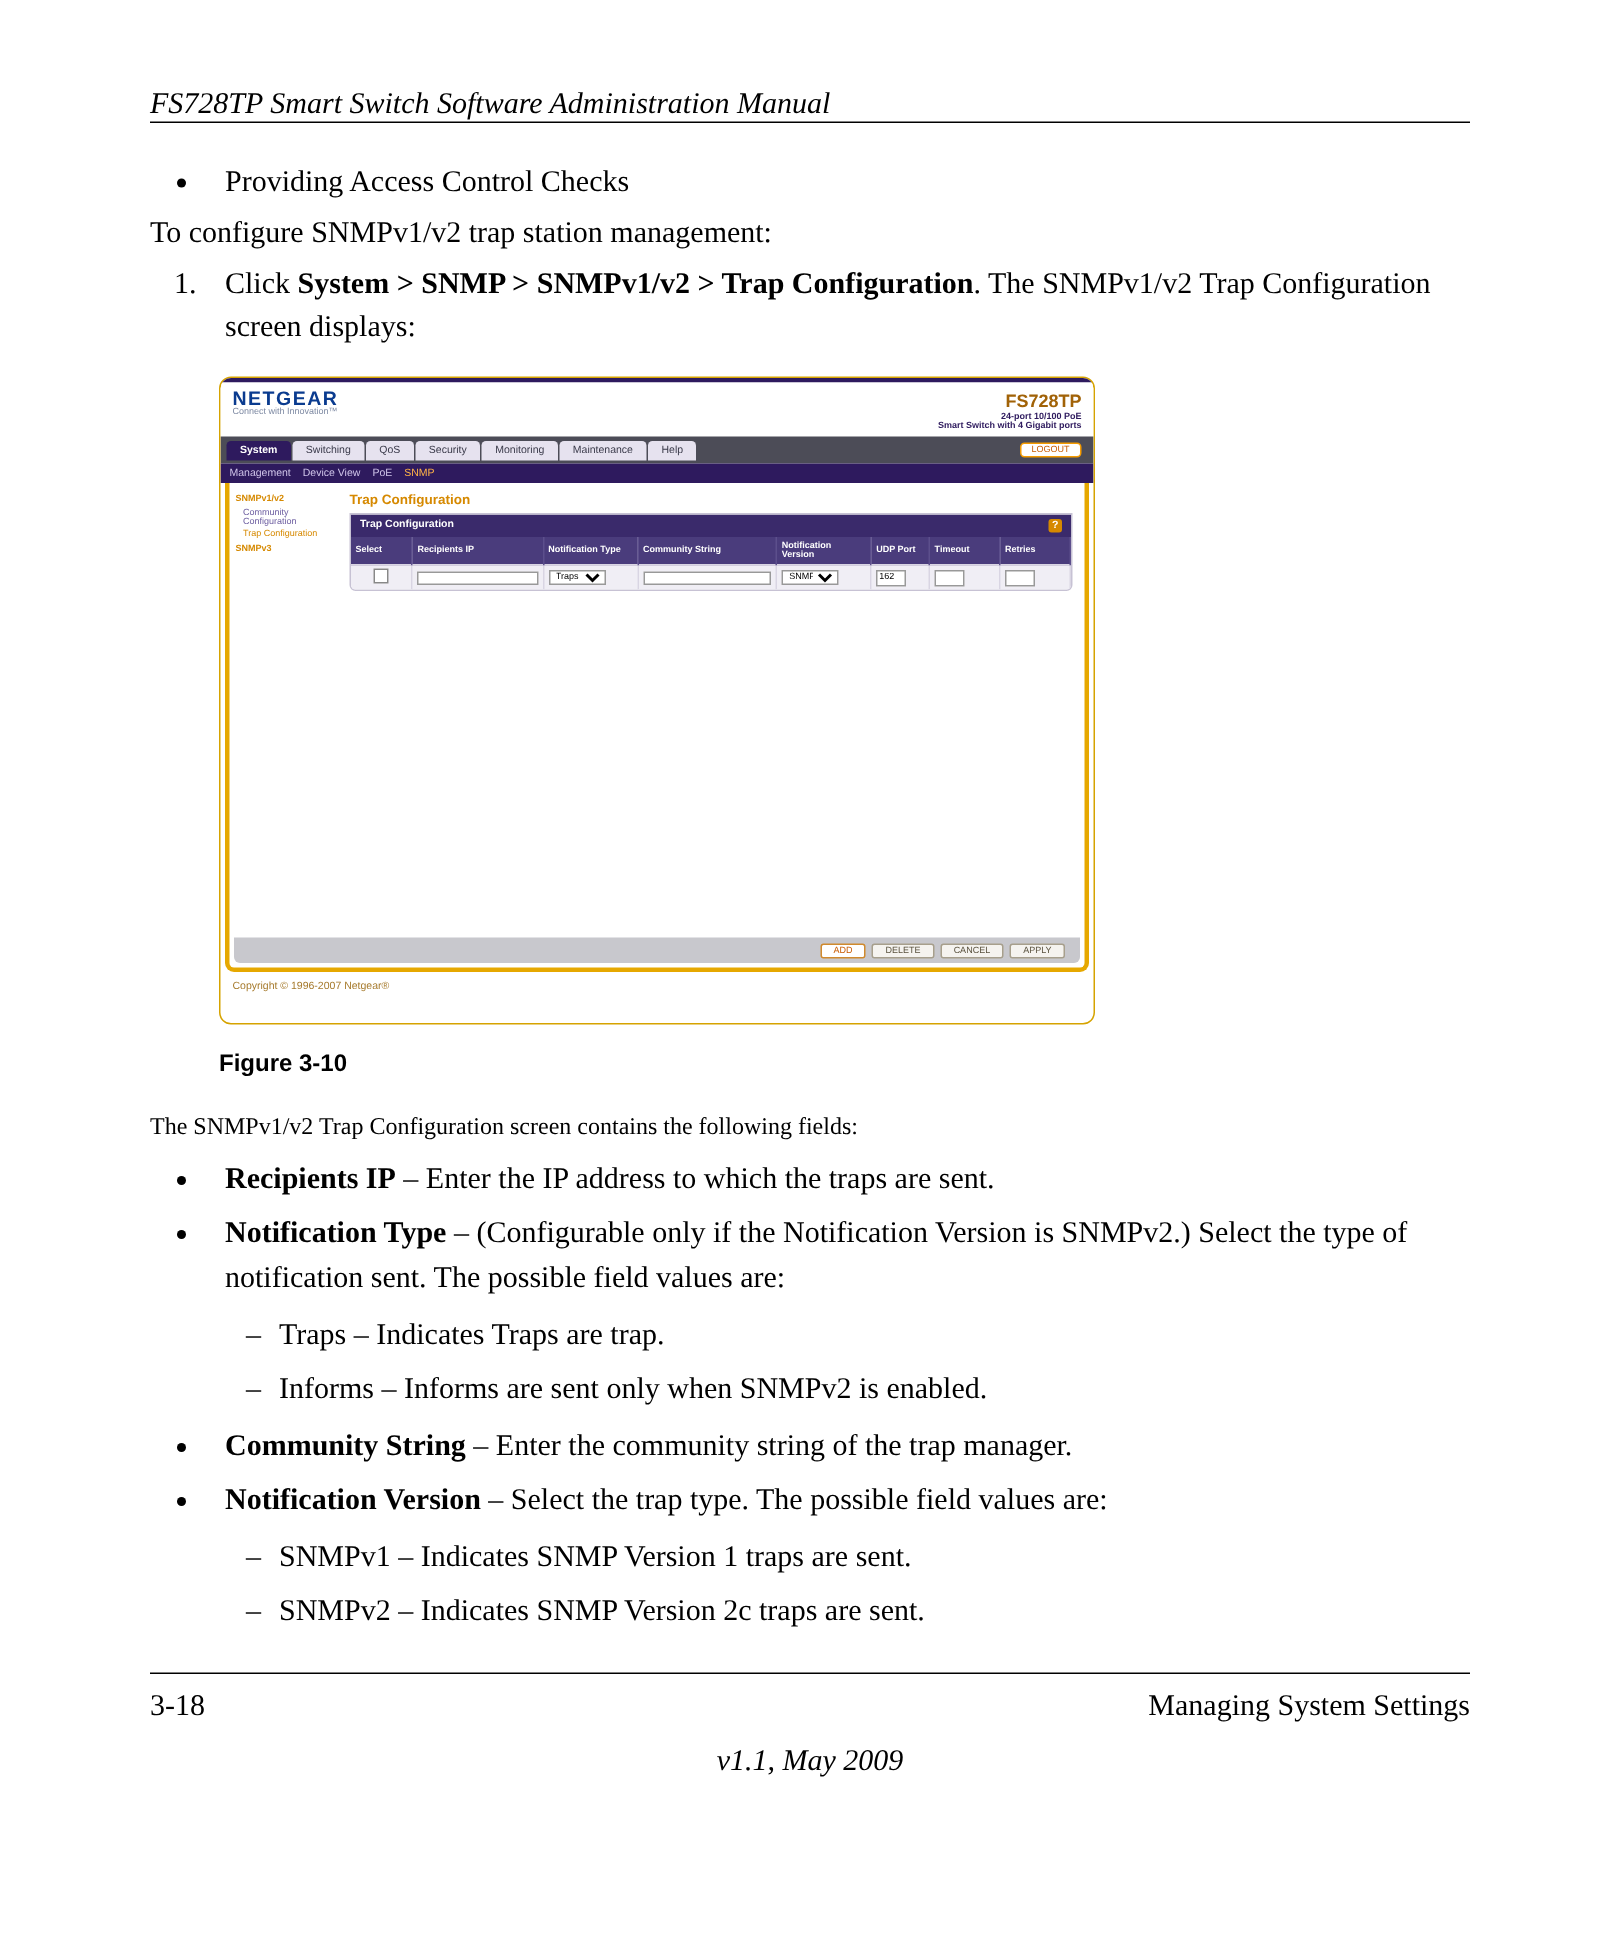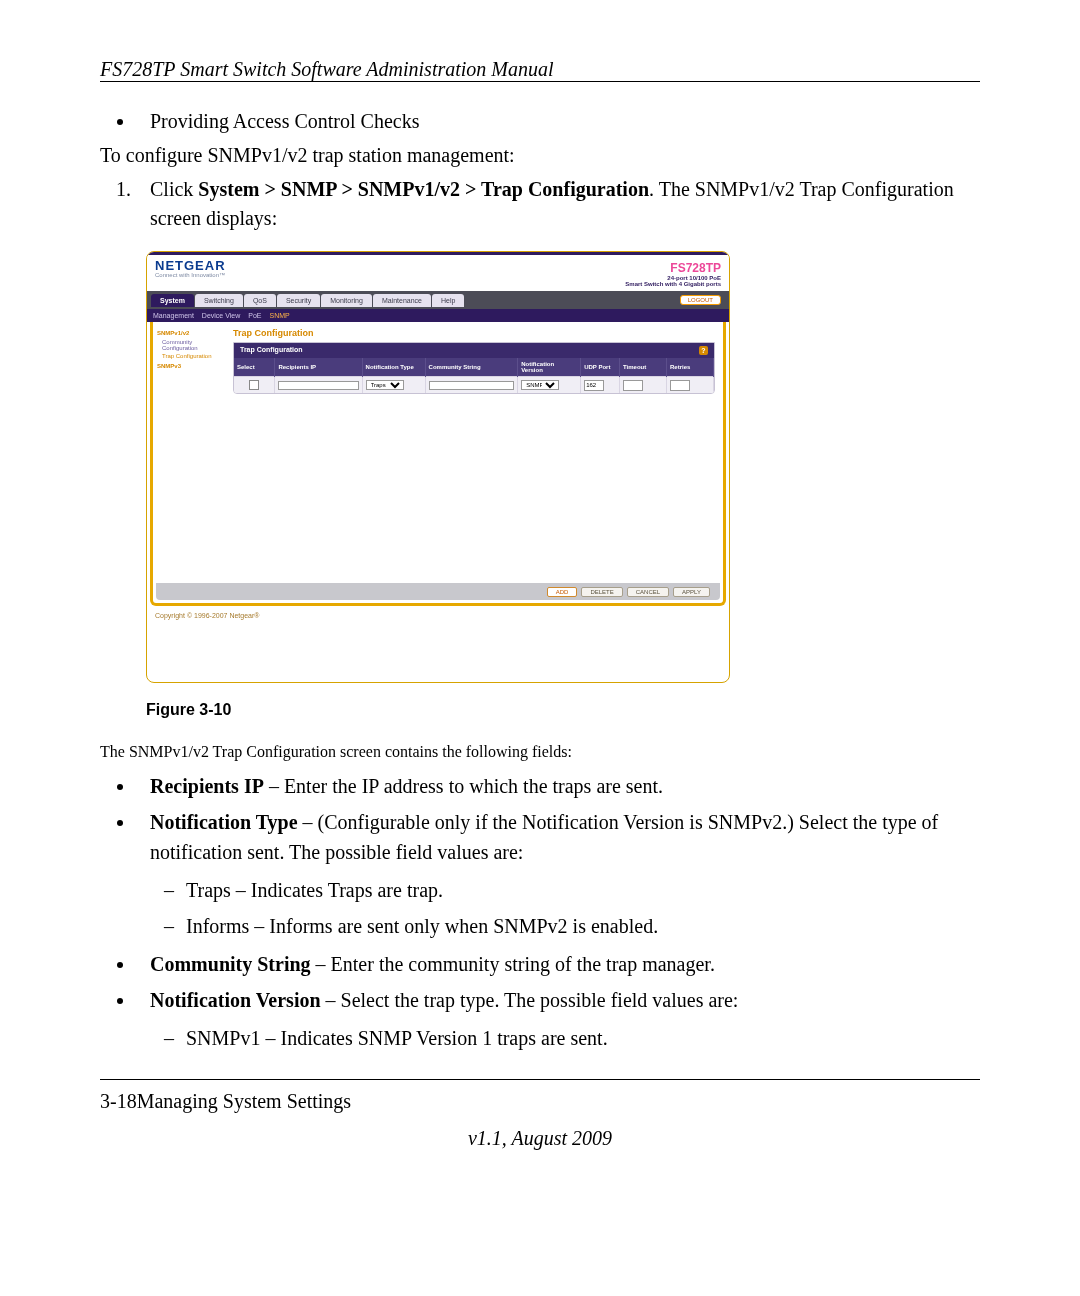--- a/index.html
+++ b/index.html
@@ -37,21 +37,21 @@
   .bullet-list > li { padding-left: 14px; margin-bottom: 6px; }
   .bullet-list ul.dash { list-style: none; padding-left: 36px; margin: 8px 0; }
   .bullet-list ul.dash > li::before { content: "–"; display: inline-block; width: 22px; margin-left: -22px; }
   .bullet-list ul.dash > li { margin-bottom: 6px; }
   .intro-line { font-size: 20px; margin: 0 0 8px 0; }
   .step-list { list-style: decimal; padding-left: 36px; font-size: 20px; margin: 4px 0 18px 0; }
   .step-list li { padding-left: 14px; line-height: 1.45; }
   .bold { font-weight: bold; }
   .figure-caption { font-family: Arial, Helvetica, sans-serif; font-weight: bold; font-size: 16px; margin: 18px 0 24px 46px; }
   .after-figure { font-size: 16px; margin: 0 0 10px 0; }
-  .footer-row { display: flex; font-size: 20px; margin-top: 6px; }
+  .footer-row { display: flex; justify-content: space-between; font-size: 20px; margin-top: 6px; }
   .footer-version { text-align: center; font-style: italic; font-size: 20px; margin-top: 14px; }
 
   
   .screenshot {
     width: 582px;
     height: 430px;
     margin: 6px 0 0 46px;
     font-family: Arial, Helvetica, sans-serif;
     border-radius: 8px;
     overflow: hidden;
@@ -68,21 +68,21 @@
     justify-content: space-between;
     align-items: flex-start;
     padding: 4px 8px 4px 8px;
     background: #fff;
     height: 36px;
     box-sizing: border-box;
   }
   .ss-logo { color: #0a3b8f; font-weight: bold; font-size: 13px; letter-spacing: 1px; line-height: 1; }
   .ss-logo small { display:block; color:#7e8aa3; font-size:6px; letter-spacing:0; font-weight: normal; }
   .ss-product { text-align: right; line-height: 1; }
-  .ss-product .pname { color: #ec4899; font-weight: bold; font-size: 12px; }
+  .ss-product .pname { color: #a16207; font-weight: bold; font-size: 12px; }
   .ss-product .pdesc { color: #2e1a5e; font-size: 6px; font-weight: bold; display:block; }
   .ss-tabbar {
     display: flex;
     align-items: center;
     background: #4c4c57;
     padding-left: 4px;
     height: 18px;
   }
   .ss-tab {
     font-size: 7px;
@@ -101,21 +101,21 @@
     padding: 3px 6px;
     display: flex;
     gap: 8px;
   }
   .ss-subbar span.active { color: #ffb347; }
   .ss-body {
     border: 3px solid #e6a800;
     border-top: none;
     border-radius: 0 0 6px 6px;
     margin: 0 3px 3px 3px;
-    height: 284px;
+    height: 326px;
     box-sizing: border-box;
     background: #fff;
     position: relative;
     display: flex;
   }
   .ss-sidebar {
     width: 72px;
     padding: 8px 4px;
     font-size: 6px;
     color: #6c5da0;
@@ -289,23 +289,24 @@
         <li>Informs – Informs are sent only when SNMPv2 is enabled.</li>
       </ul>
     </li>
     <li>
       <span class="bold">Community String</span><span> – Enter the community string of the trap manager.</span>
     </li>
     <li>
       <span class="bold">Notification Version</span><span> – Select the trap type. The possible field values are:</span>
       <ul class="dash">
         <li>SNMPv1 – Indicates SNMP Version 1 traps are sent.</li>
+        <li>SNMPv2 – Indicates SNMP Version 2c traps are sent.</li>
       </ul>
     </li>
   </ul>
 
   <hr class="rule-bottom">
   <div class="footer-row">
     <span>3-18</span>
     <span>Managing System Settings</span>
   </div>
-  <div class="footer-version">v1.1, August 2009</div>
+  <div class="footer-version">v1.1, May 2009</div>
 </div>
 
 </body></html>

